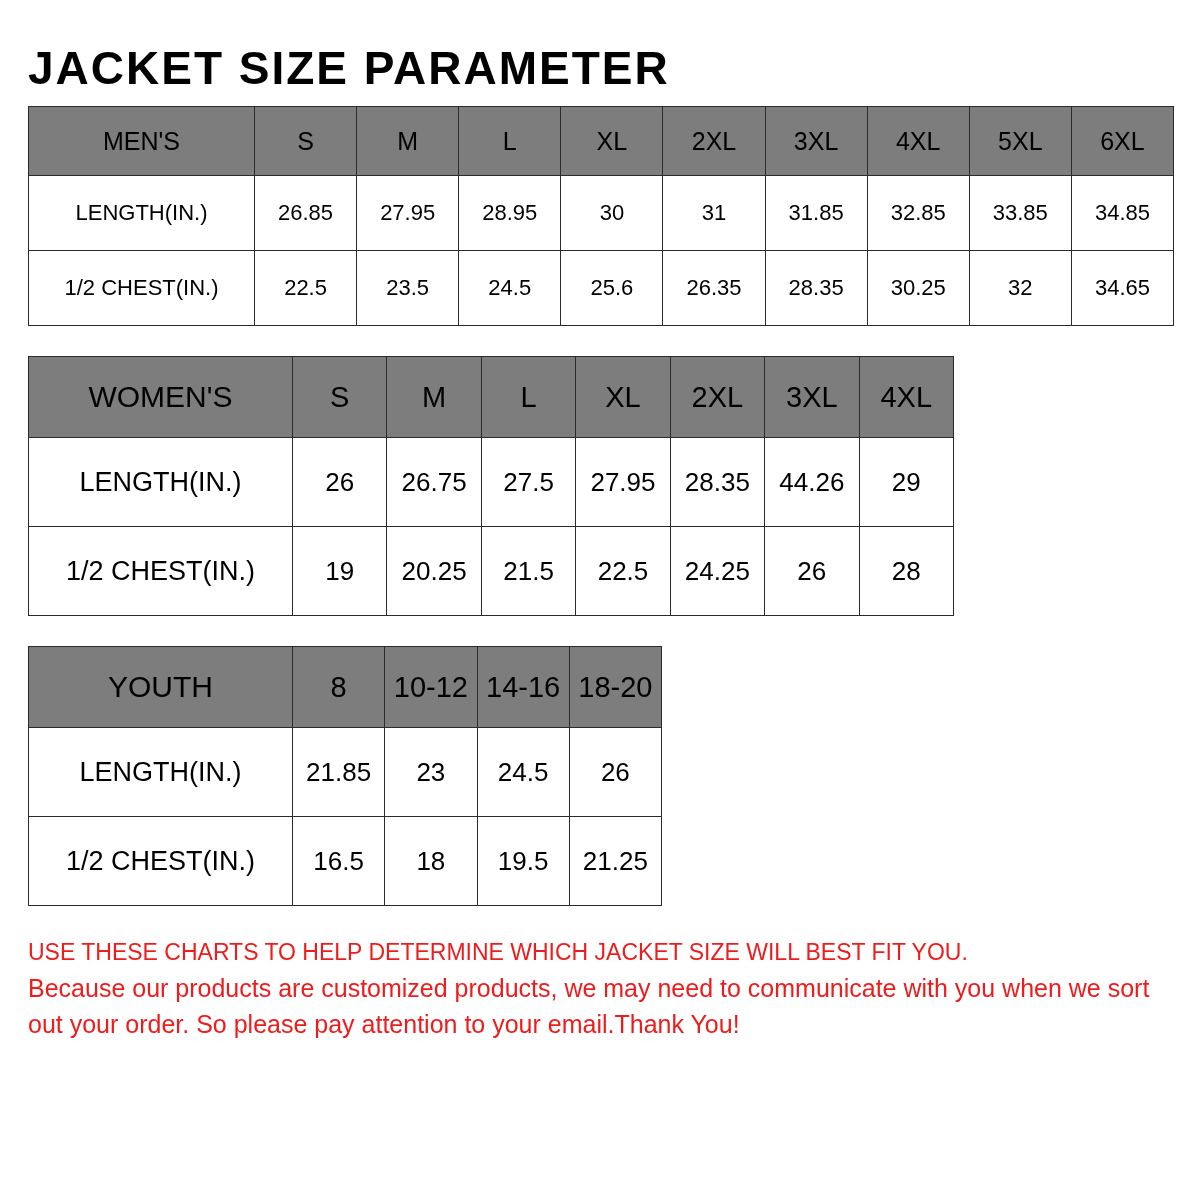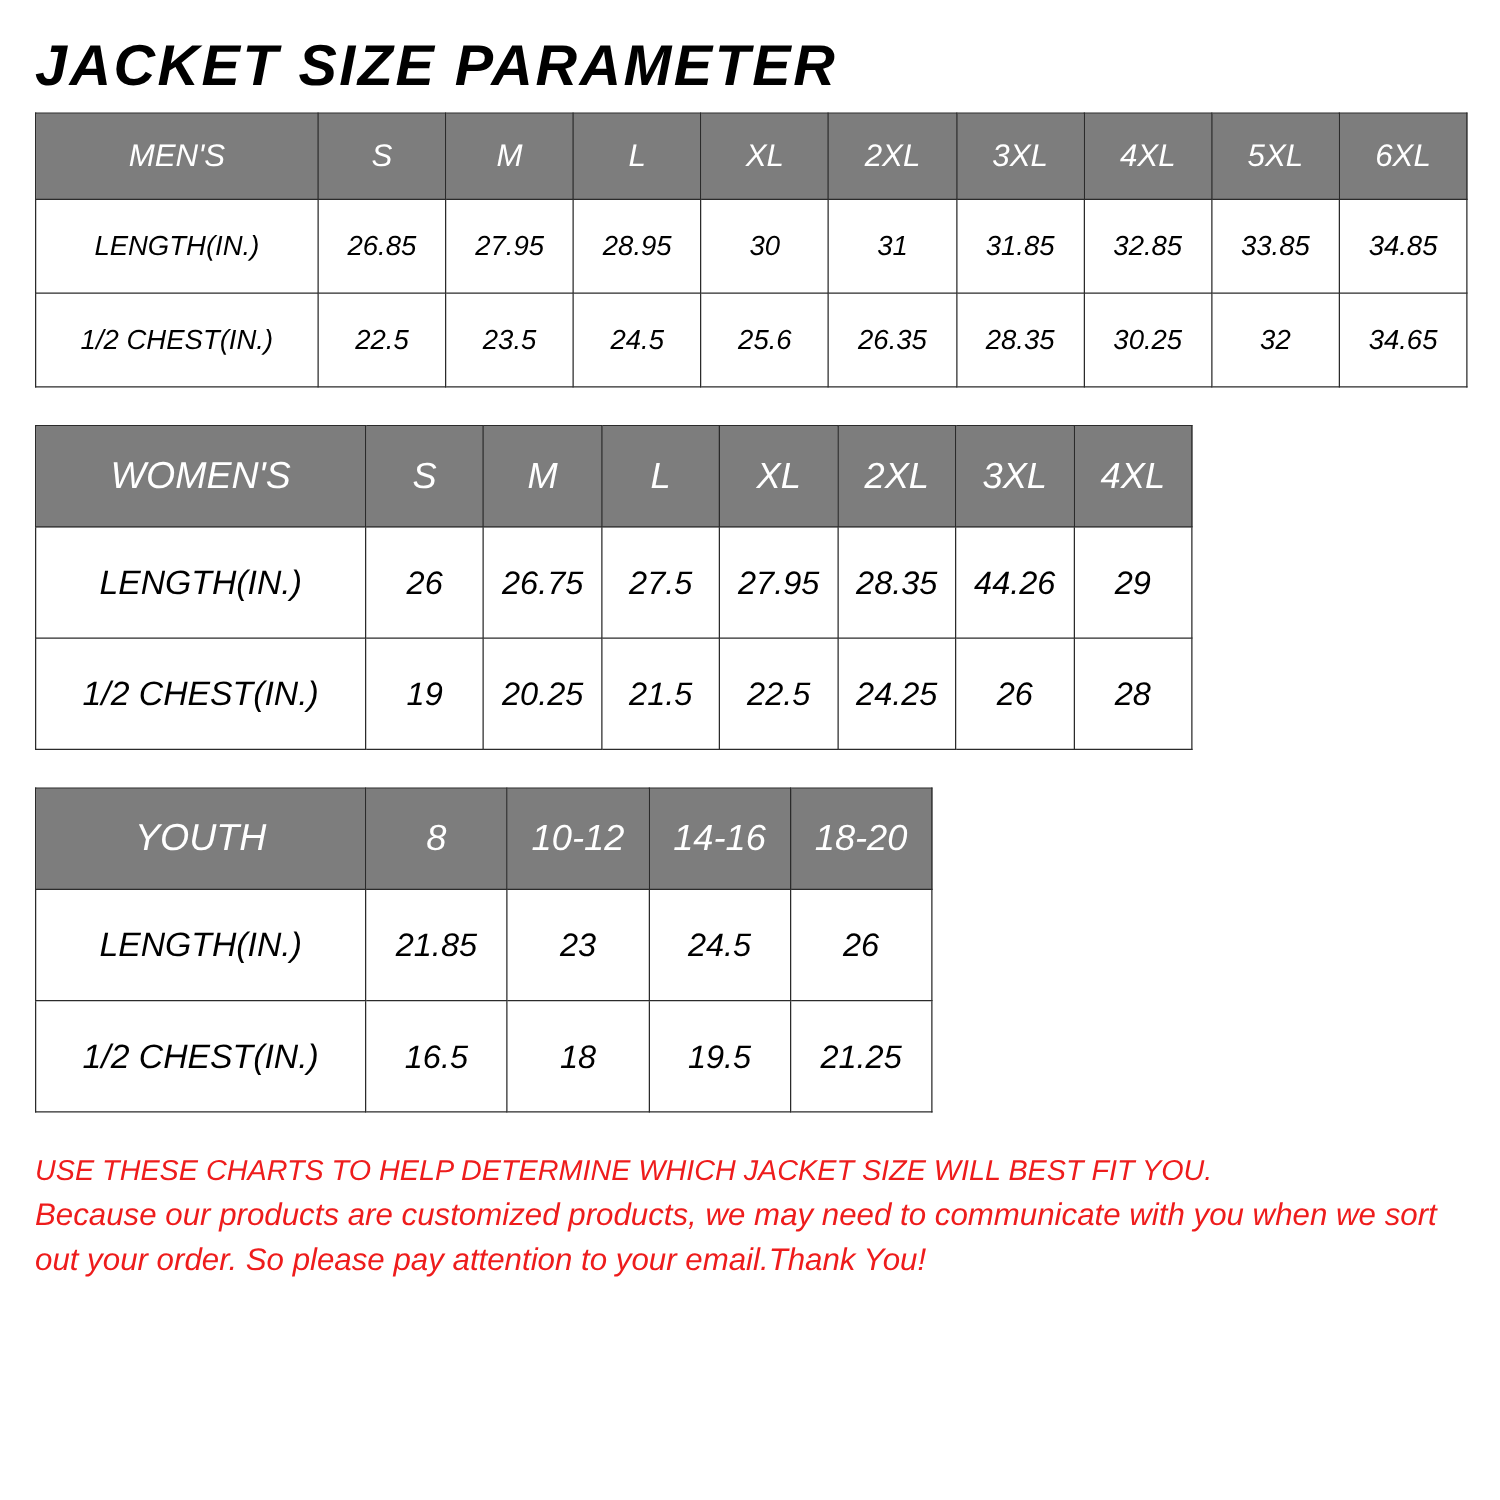--- a/index.html
+++ b/index.html
@@ -11,23 +11,22 @@
     width: 1200px;
     height: 1200px;
     font-family: "Liberation Sans", sans-serif;
     color: #000000;
     overflow: hidden;
   }
   .page {
     width: 1200px;
     height: 1200px;
     box-sizing: border-box;
-    padding: 28px 28px 10px 28px;
+    padding: 44px 28px 10px 28px;
     position: relative;
-    font-style: italic;
   }
   .title {
     font-size: 46px;
     font-weight: bold;
     letter-spacing: 2px;
     line-height: 1.05;
     margin: 0 0 14px 0;
     color: #000;
   }
   .note {
@@ -46,21 +45,21 @@
     border: 1px solid #2b2b2b;
     text-align: center;
     vertical-align: middle;
     font-size: 22px;
     color: #000;
     background: #ffffff;
     padding: 0;
   }
   table.size-table tr.head td {
     background: #7d7d7d;
-    color: #ffffff;
+    color: #000000;
     font-size: 26px;
     height: 72px;
   }
   table.size-table tr.head td.cat {
     font-size: 28px;
   }
   table.size-table tr.body td {
     height: 72px;
   }
   table.size-table tr.body td.label {
@@ -73,21 +72,21 @@
   #mens-table tr.body td { height: 74px; font-size: 22px; }
   #mens-table .colcat { width: 226px; }
   
   #womens-table { width: 926px; }
   #womens-table tr.head td { height: 80px; font-size: 29px; }
   #womens-table tr.head td.cat { font-size: 30px; }
   #womens-table tr.body td { height: 88px; font-size: 26px; }
   #womens-table tr.body td.label { font-size: 27px; }
   #womens-table .colcat { width: 264px; }
   
-  #youth-table { width: 718px; }
+  #youth-table { width: 634px; }
   #youth-table tr.head td { height: 80px; font-size: 29px; }
   #youth-table tr.head td.cat { font-size: 30px; }
   #youth-table tr.body td { height: 88px; font-size: 26px; }
   #youth-table tr.body td.label { font-size: 27px; }
   #youth-table .colcat { width: 264px; }
 
   .footer-note {
     color: #ee1c1c;
     font-size: 25px;
     line-height: 1.45;

